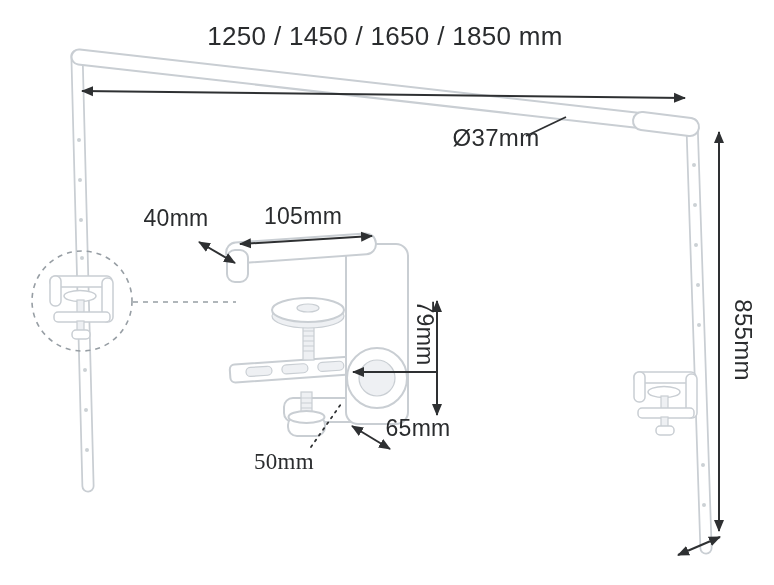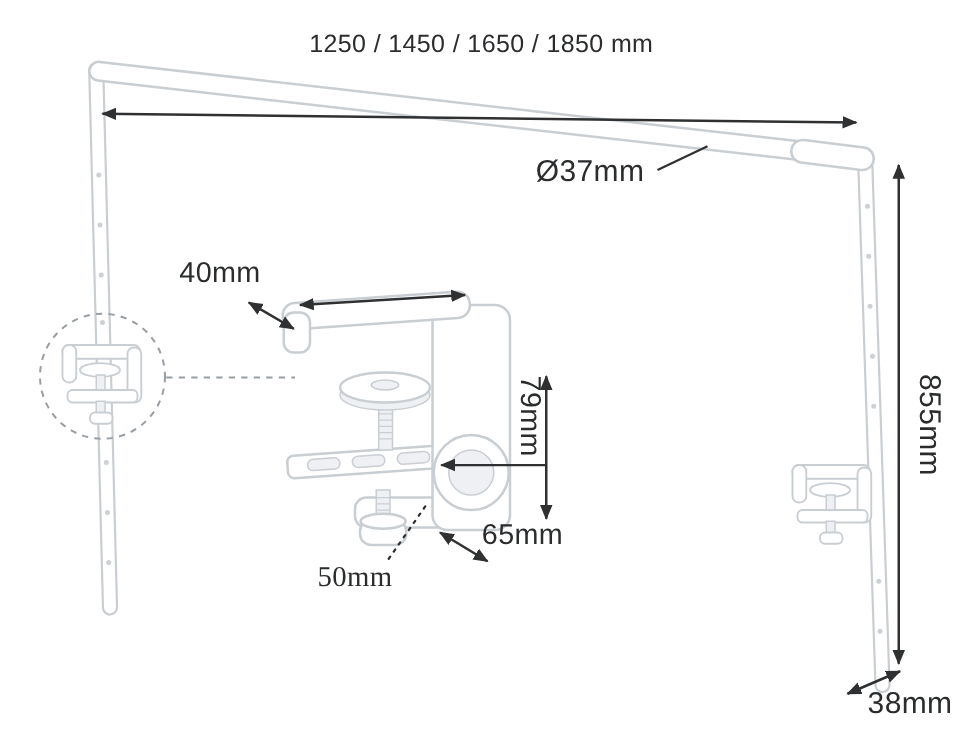--- a/index.html
+++ b/index.html
@@ -22,21 +22,21 @@
   .stage svg{position:absolute;left:0;top:0;}
   .lbl{
     position:absolute;
     transform:translate(-50%,-50%);
     font-weight:500;
     font-size:23px;
     letter-spacing:.3px;
     white-space:nowrap;
     color:var(--text);
   }
-  .lbl-big{font-size:20px;}
+  .lbl-big{font-size:26px;}
   .lbl-mid{font-size:24px;}
   .lbl-rot{transform:translate(-50%,-50%) rotate(90deg);}
   
   .tube-outer{stroke:var(--outline);fill:none;stroke-linecap:round;}
   .tube-inner{stroke:var(--fill);fill:none;stroke-linecap:round;}
   .part{fill:var(--fill);stroke:var(--outline);stroke-width:2;}
   .part-thin{fill:var(--fill);stroke:var(--outline);stroke-width:1.5;}
   .part-shade{fill:var(--shade);stroke:var(--outline);stroke-width:1.2;}
   .thread{stroke:var(--outline);stroke-width:1;fill:none;}
   .hole{fill:#ccd1d5;}
@@ -178,28 +178,28 @@
 
     <g>
       <line class="dim" x1="352" y1="426" x2="390" y2="449" marker-start="url(#arr)" marker-end="url(#arr)"></line>
     </g>
 
     <line class="dotted" x1="311" y1="447" x2="341" y2="404"></line>
   </svg>
 
   <div class="lbl lbl-big" style="left:385px;top:36px;">1250 / 1450 / 1650 / 1850 mm</div>
 
-  <div class="lbl lbl-mid" style="left:472px;top:138px;">Ø37mm</div>
+  <div class="lbl lbl-mid" style="left:496px;top:138px;">Ø37mm</div>
 
   <div class="lbl lbl-mid lbl-rot" style="left:743px;top:340px;">855mm</div>
 
-  <div class="lbl lbl-mid" style="left:728px;top:563px;">38mm</div>
 
   <div class="lbl" style="left:176px;top:218px;text-align:center;">40mm</div>
 
+  <div class="lbl" style="left:303px;top:216px;">105mm</div>
 
   <div class="lbl lbl-rot" style="left:424px;top:333px;">79mm</div>
 
   <div class="lbl" style="left:418px;top:428px;">65mm</div>
 
   <div class="lbl" style="left:284px;top:462px;font-family:Liberation Serif, serif;">50mm</div>
 
 </div>
 
 </body></html>

